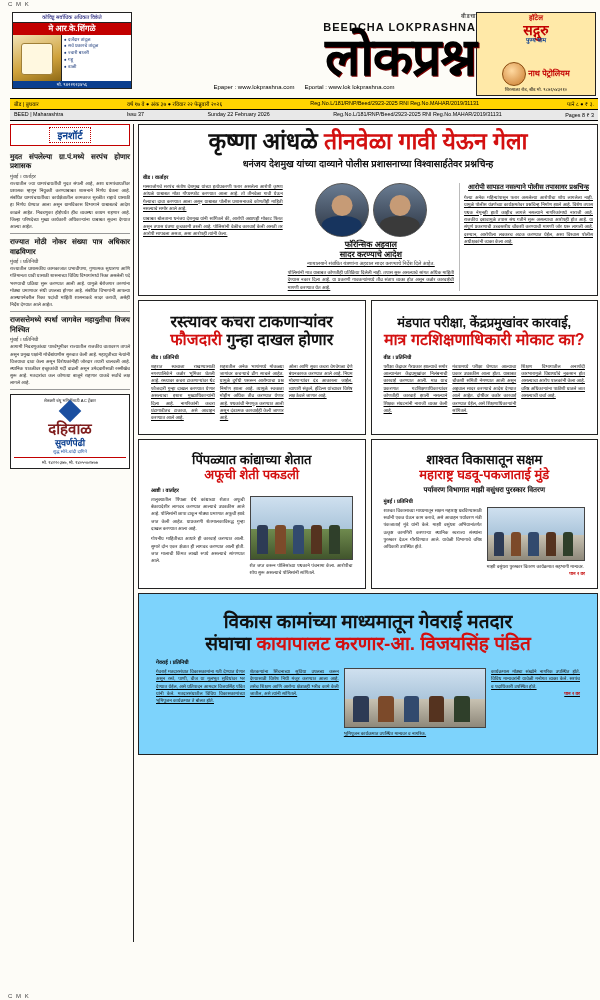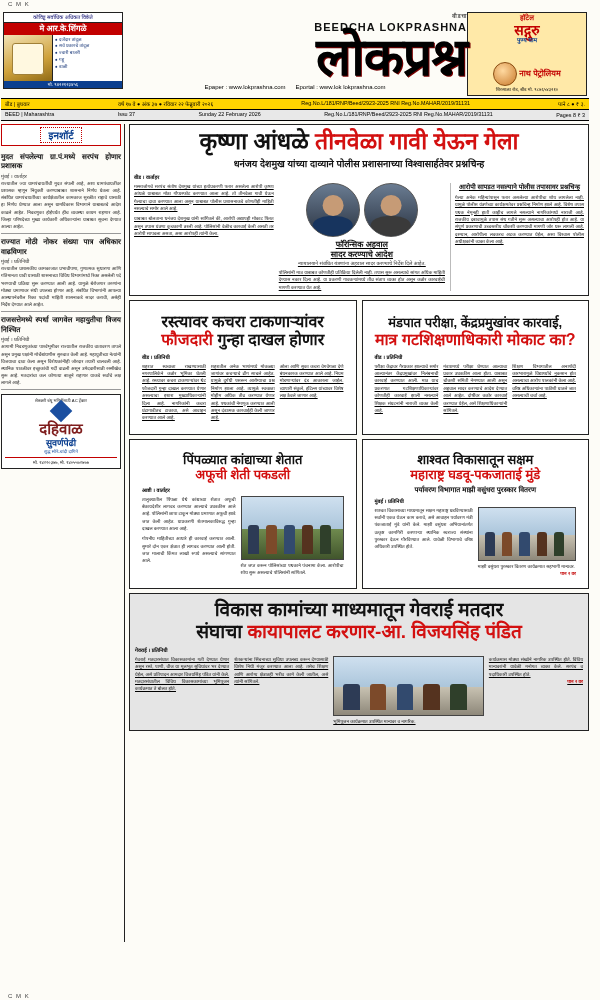--- a/index.html
+++ b/index.html
@@ -1,21 +1,21 @@
 <!DOCTYPE html>
 <html><head>
 <meta charset="utf-8">
 <style>
   html,body{margin:0;padding:0;background:#b9b9b9;}
   body{font-family:"Liberation Sans",sans-serif;}
   .page{width:600px;height:1000px;background:#fdfcf7;position:relative;overflow:hidden;box-sizing:border-box;}
   .cmk{position:absolute;font-size:6px;letter-spacing:1px;color:#444;}
   .cmk.tl{left:8px;top:1px;}
   .cmk.bl{left:8px;bottom:1px;}
-  .inner{position:absolute;left:1px;top:10px;width:588px;height:980px;}
+  .inner{position:absolute;left:10px;top:10px;width:588px;height:980px;}
   
   .masthead{display:flex;align-items:flex-start;justify-content:space-between;padding:2px 2px 0 2px;}
   .adbox{width:118px;border:1px solid #222;background:#fff;font-size:5px;line-height:1.25;}
   .adbox .tophead{background:#fff;color:#0a0a6b;font-size:5.2px;text-align:center;padding:1px 0;border-bottom:1px solid #222;}
   .adbox .redline{background:#c20000;color:#fff;font-size:8px;font-weight:bold;text-align:center;padding:1px 0;}
   .adrow{display:flex;}
   .adimg{width:48px;height:46px;background:linear-gradient(160deg,#f2e2b6,#cfa23c 60%,#8f6a16);border-right:1px solid #222;position:relative;}
   .adimg:after{content:"";position:absolute;left:8px;top:8px;width:30px;height:30px;border-radius:3px;background:#fff8e0;border:1px solid #a08038;}
   .adtext{flex:1;padding:2px 2px;color:#1b3a7a;font-size:4.6px;line-height:1.5;}
   .adfoot{background:#0b3f8f;color:#fff;font-size:4.6px;text-align:center;padding:1px 0;}
@@ -77,21 +77,21 @@
   .sec .sub{text-align:center;font-size:7px;color:#111;font-weight:bold;margin-top:2px;}
   .vr{border-left:1px solid #bbb;}
   .photo{background:linear-gradient(#8aa0b4,#4a5a68);border:1px solid #444;position:relative;overflow:hidden;}
   .photo .sky{position:absolute;inset:0 0 45% 0;background:linear-gradient(#cfe0ef,#a9c4da);}
   .photo .ground{position:absolute;left:0;right:0;bottom:0;height:48%;background:linear-gradient(#6f8a4e,#41552c);}
   .photo .p1,.photo .p2,.photo .p3,.photo .p4,.photo .p5{position:absolute;bottom:8%;width:11%;height:46%;
         background:#2d3b55;border-radius:3px 3px 0 0;}
   .photo .p1{left:6%}.photo .p2{left:24%;background:#7c4a2a}.photo .p3{left:42%;background:#324a6e}
   .photo .p4{left:60%;background:#55331f}.photo .p5{left:78%;background:#2f3f2a}
   .photo.group .ground{background:linear-gradient(#c8c2b2,#8e887a);}
-  .bigfoot{border:1px solid #222;padding:5px;background:#e5e5e5;}
+  .bigfoot{border:1px solid #222;padding:17px;background:#7dd3fc;}
   .bigfoot h2{margin:0;text-align:center;font-size:19px;line-height:1.15;color:#111;font-weight:bold;}
   .bigfoot h2 .red{color:#d31010;}
   .footad{border:1px solid #222;background:#fff;padding:3px;text-align:center;}
   .footad .logo2{display:flex;align-items:center;justify-content:center;gap:3px;}
   .diamond{width:16px;height:16px;background:#1b4fa0;transform:rotate(45deg);}
   .footad .small{font-size:4.4px;color:#1b4fa0;line-height:1.3;}
   .footad .name{font-size:15px;font-weight:bold;color:#7f1d1d;line-height:1;margin-top:2px;}
   .footad .name2{font-size:9px;font-weight:bold;color:#0b3f8f;}
   .footad .ph{font-size:4.4px;color:#111;border-top:1px solid #c20000;margin-top:2px;padding-top:1px;}
   .more{font-size:4.6px;text-align:right;color:#c20000;font-weight:bold;}

